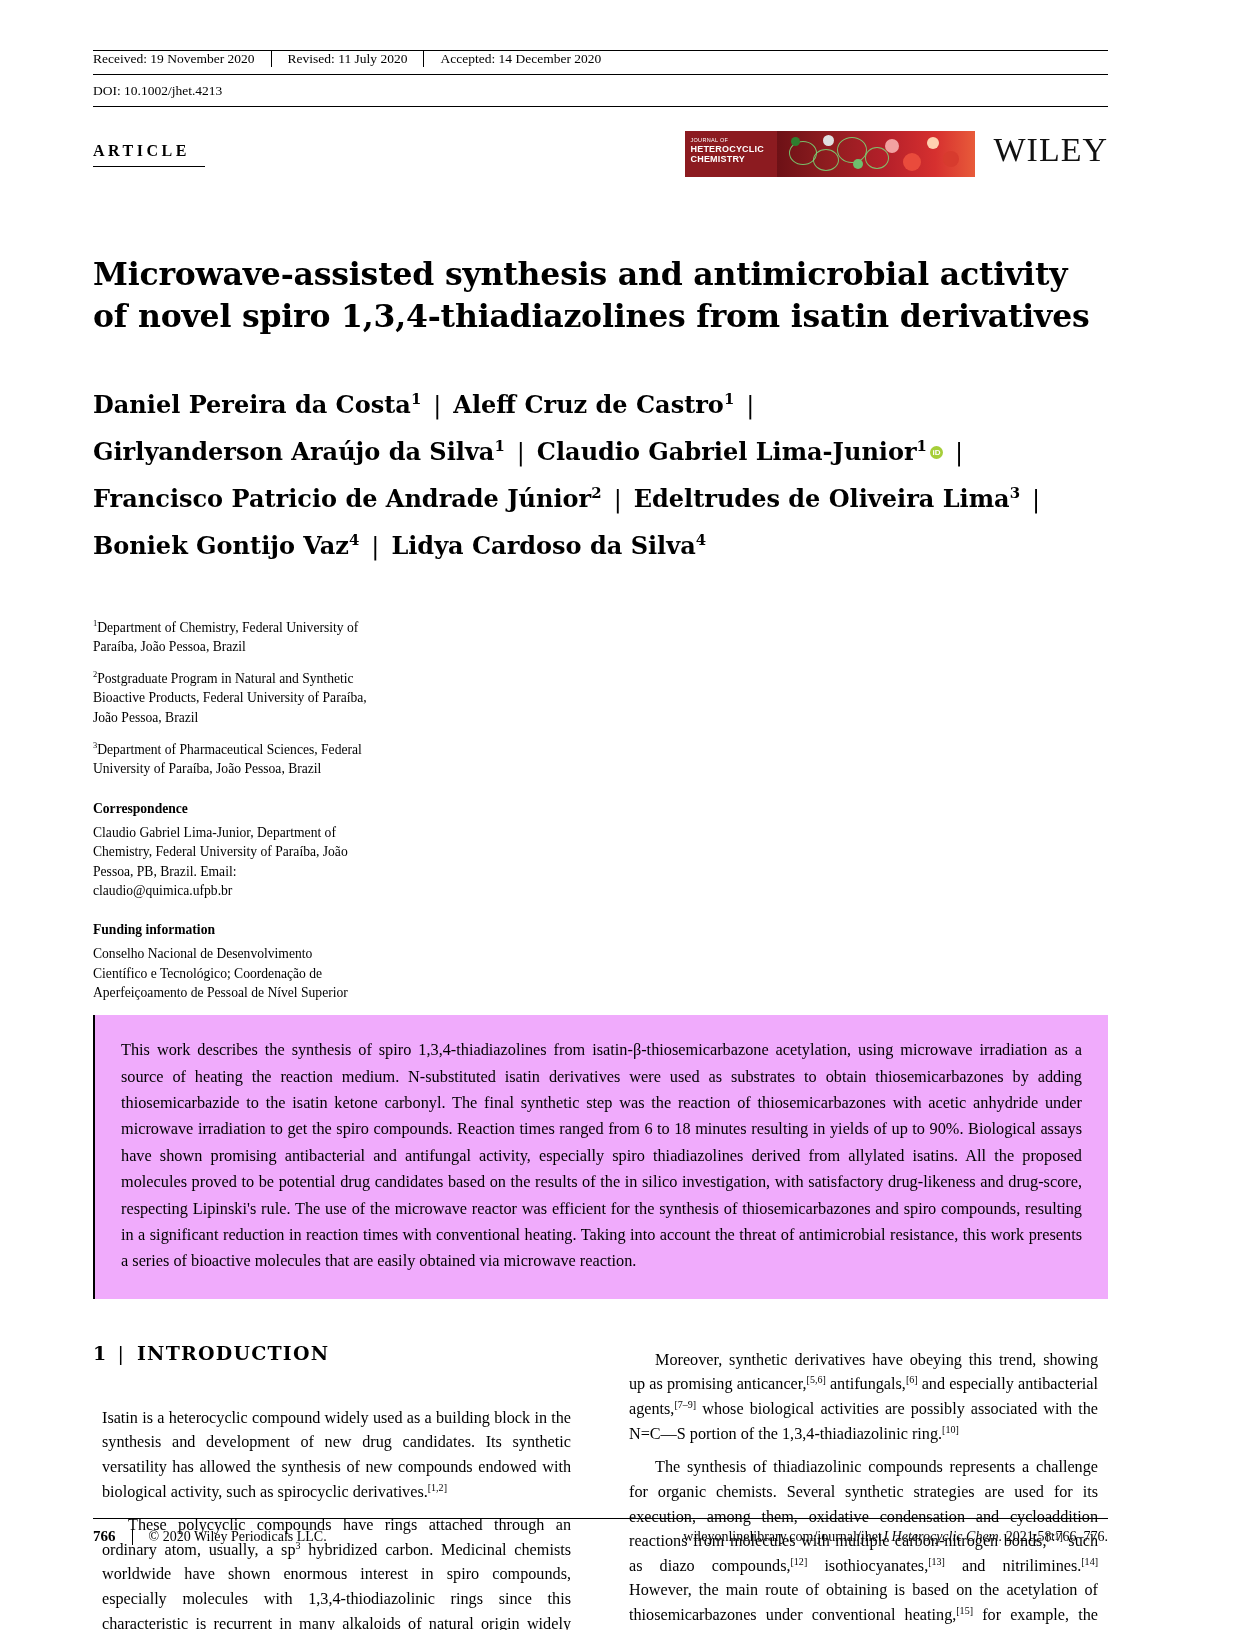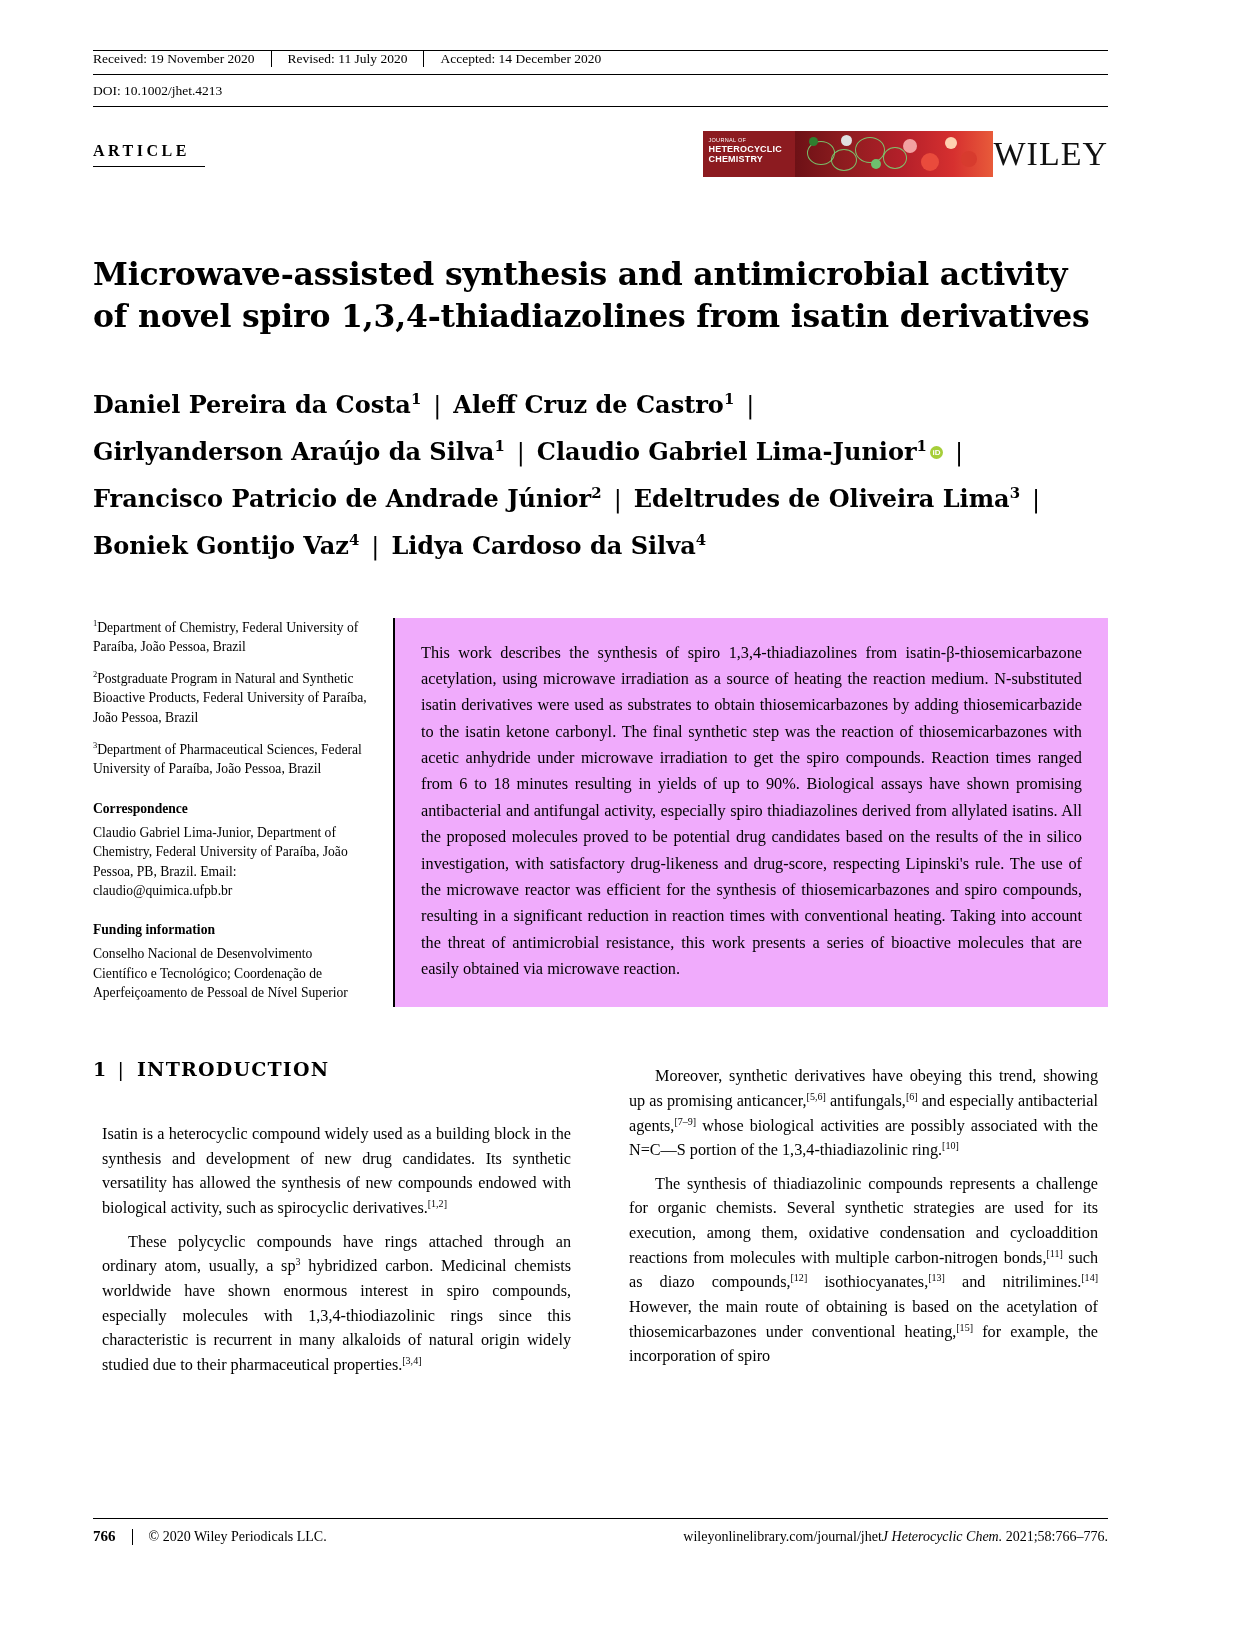--- a/index.html
+++ b/index.html
@@ -69,21 +69,21 @@
     height: 54px;
   }
   .article-label {
     font-family: "Liberation Serif", serif;
     font-weight: bold;
     font-size: 16px;
     letter-spacing: 3.5px;
   }
   .logos {
     display: flex;
-    align-items: center;
+    gap: 18px;
   }
   .journal-logo {
     width: 290px;
     height: 46px;
     display: flex;
     background: #7b1a1f;
     position: relative;
     overflow: hidden;
   }
   .jl-left {
@@ -164,20 +164,21 @@
     color: #fff;
     text-align: center;
     line-height: 13.5px;
   }
 
   
   .mid {
     margin-top: 48px;
     display: flex;
     align-items: flex-start;
+    flex-direction: column;
   }
   .affil {
     width: 300px;
     font-size: 13.6px;
     line-height: 1.42;
     padding-right: 26px;
     box-sizing: border-box;
   }
   .affil p { margin: 0 0 13px 0; }
   .affil .head {

